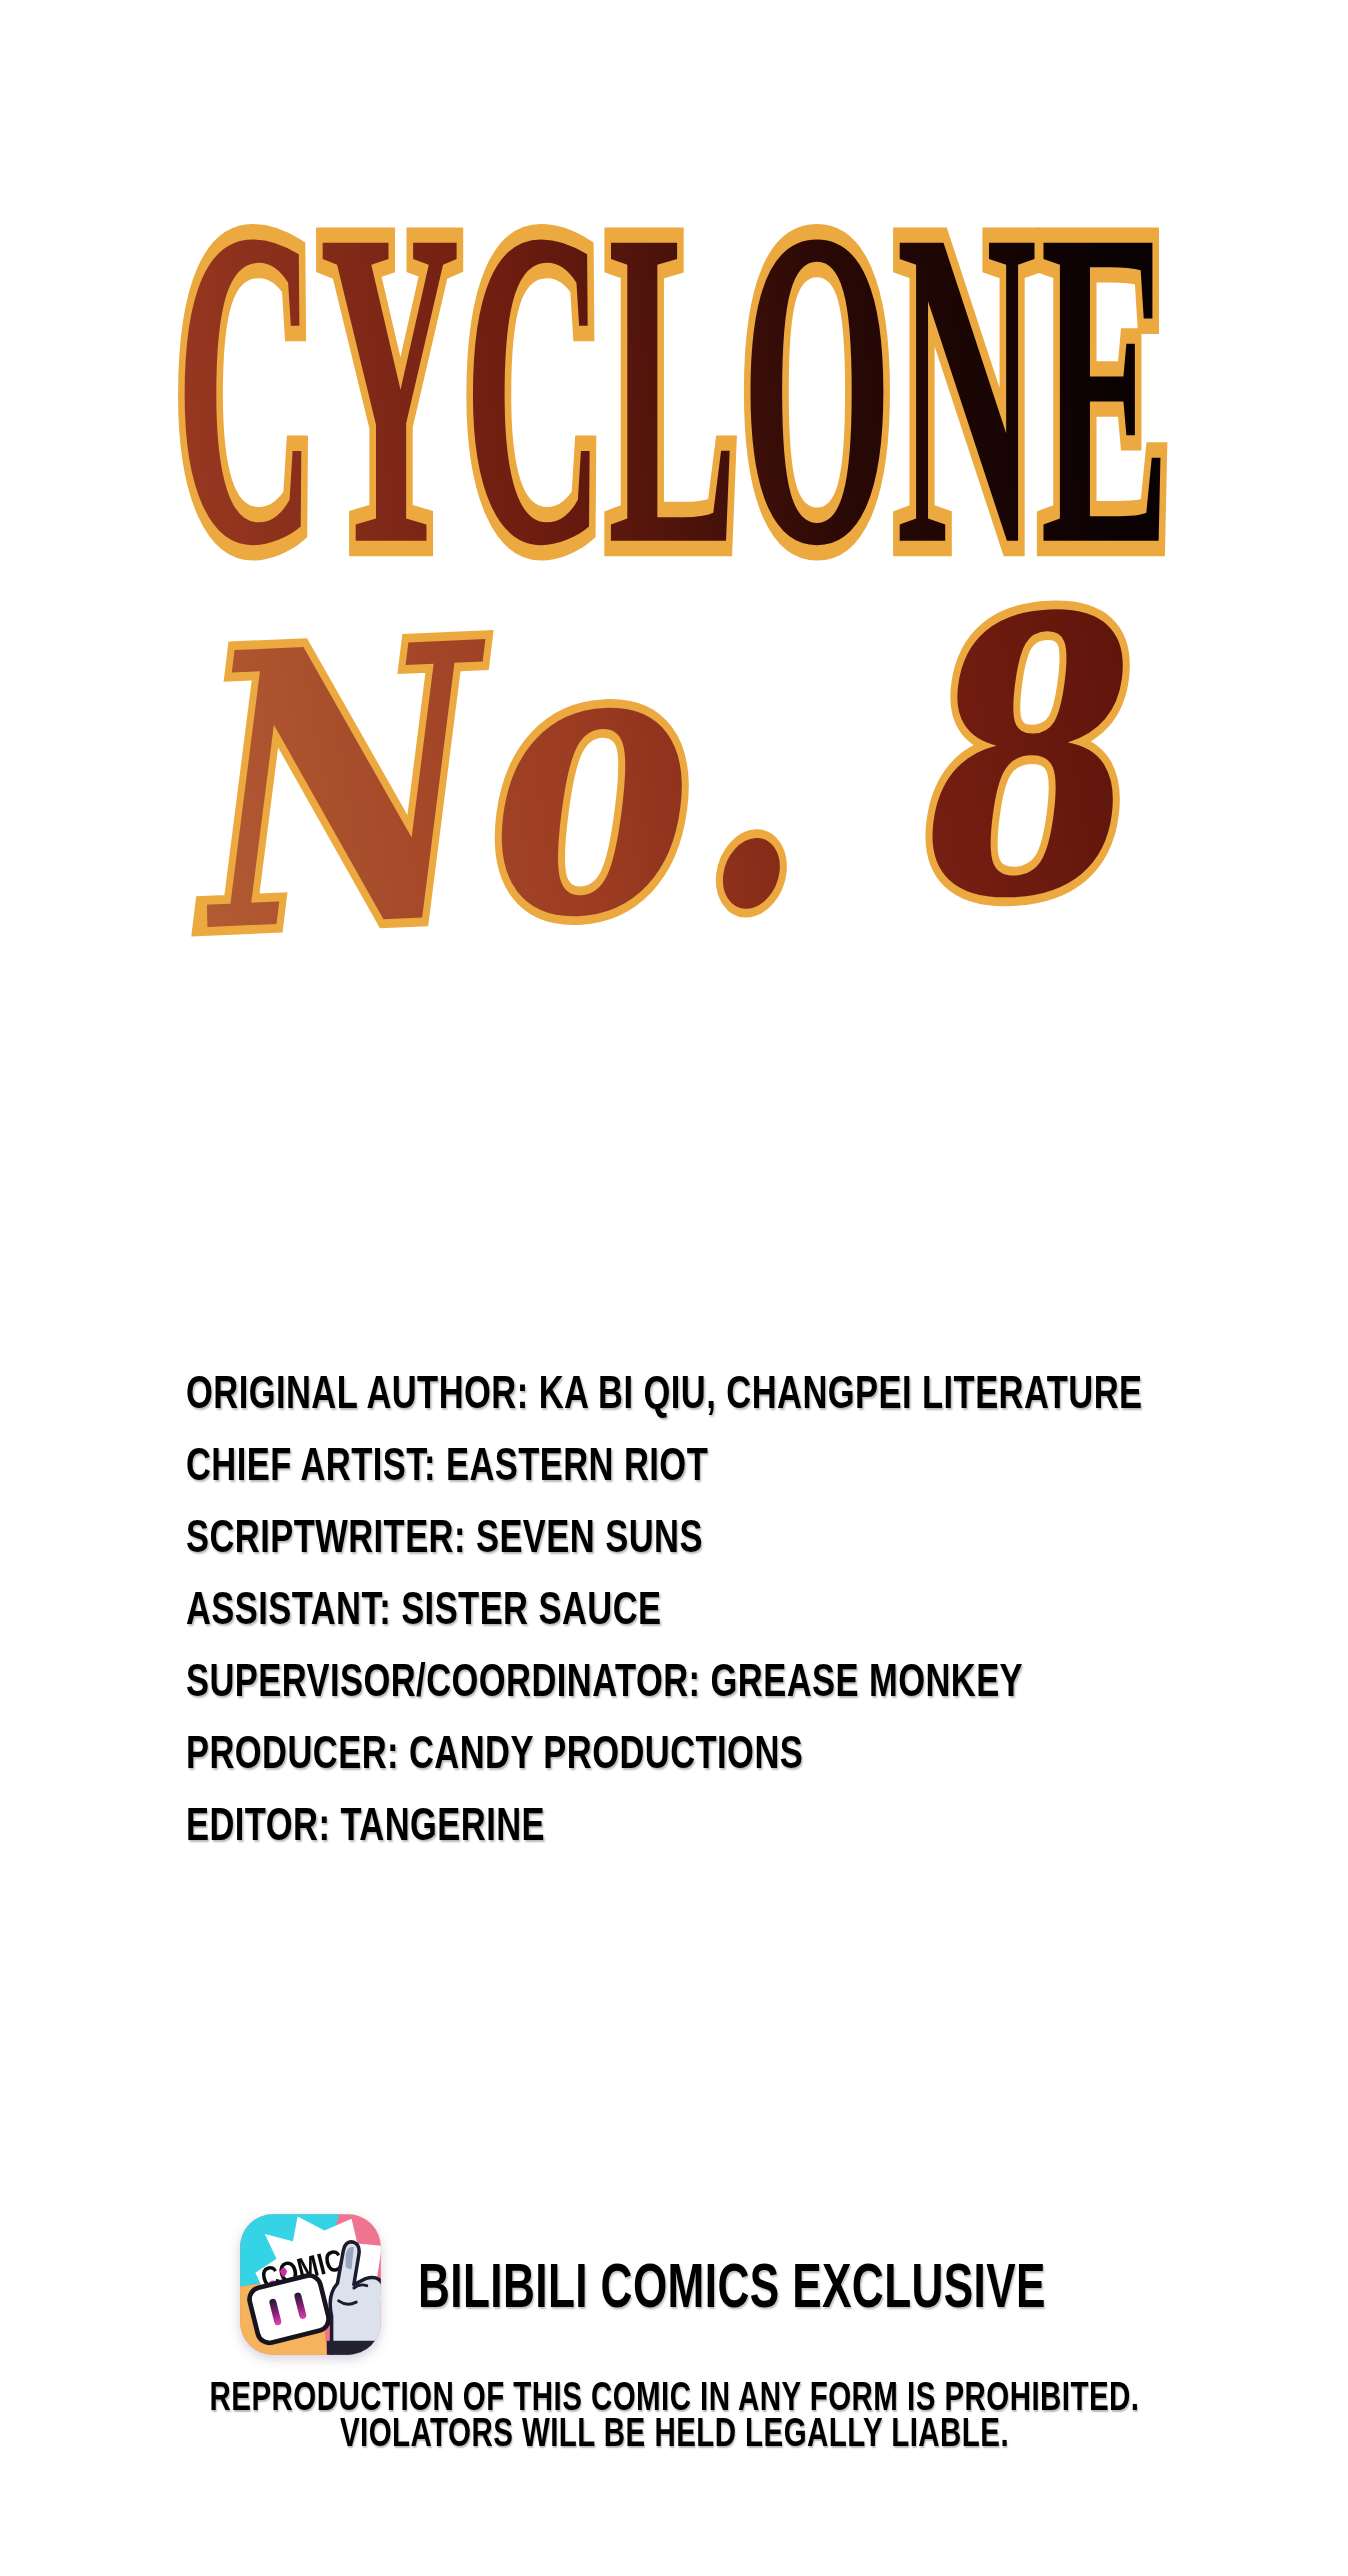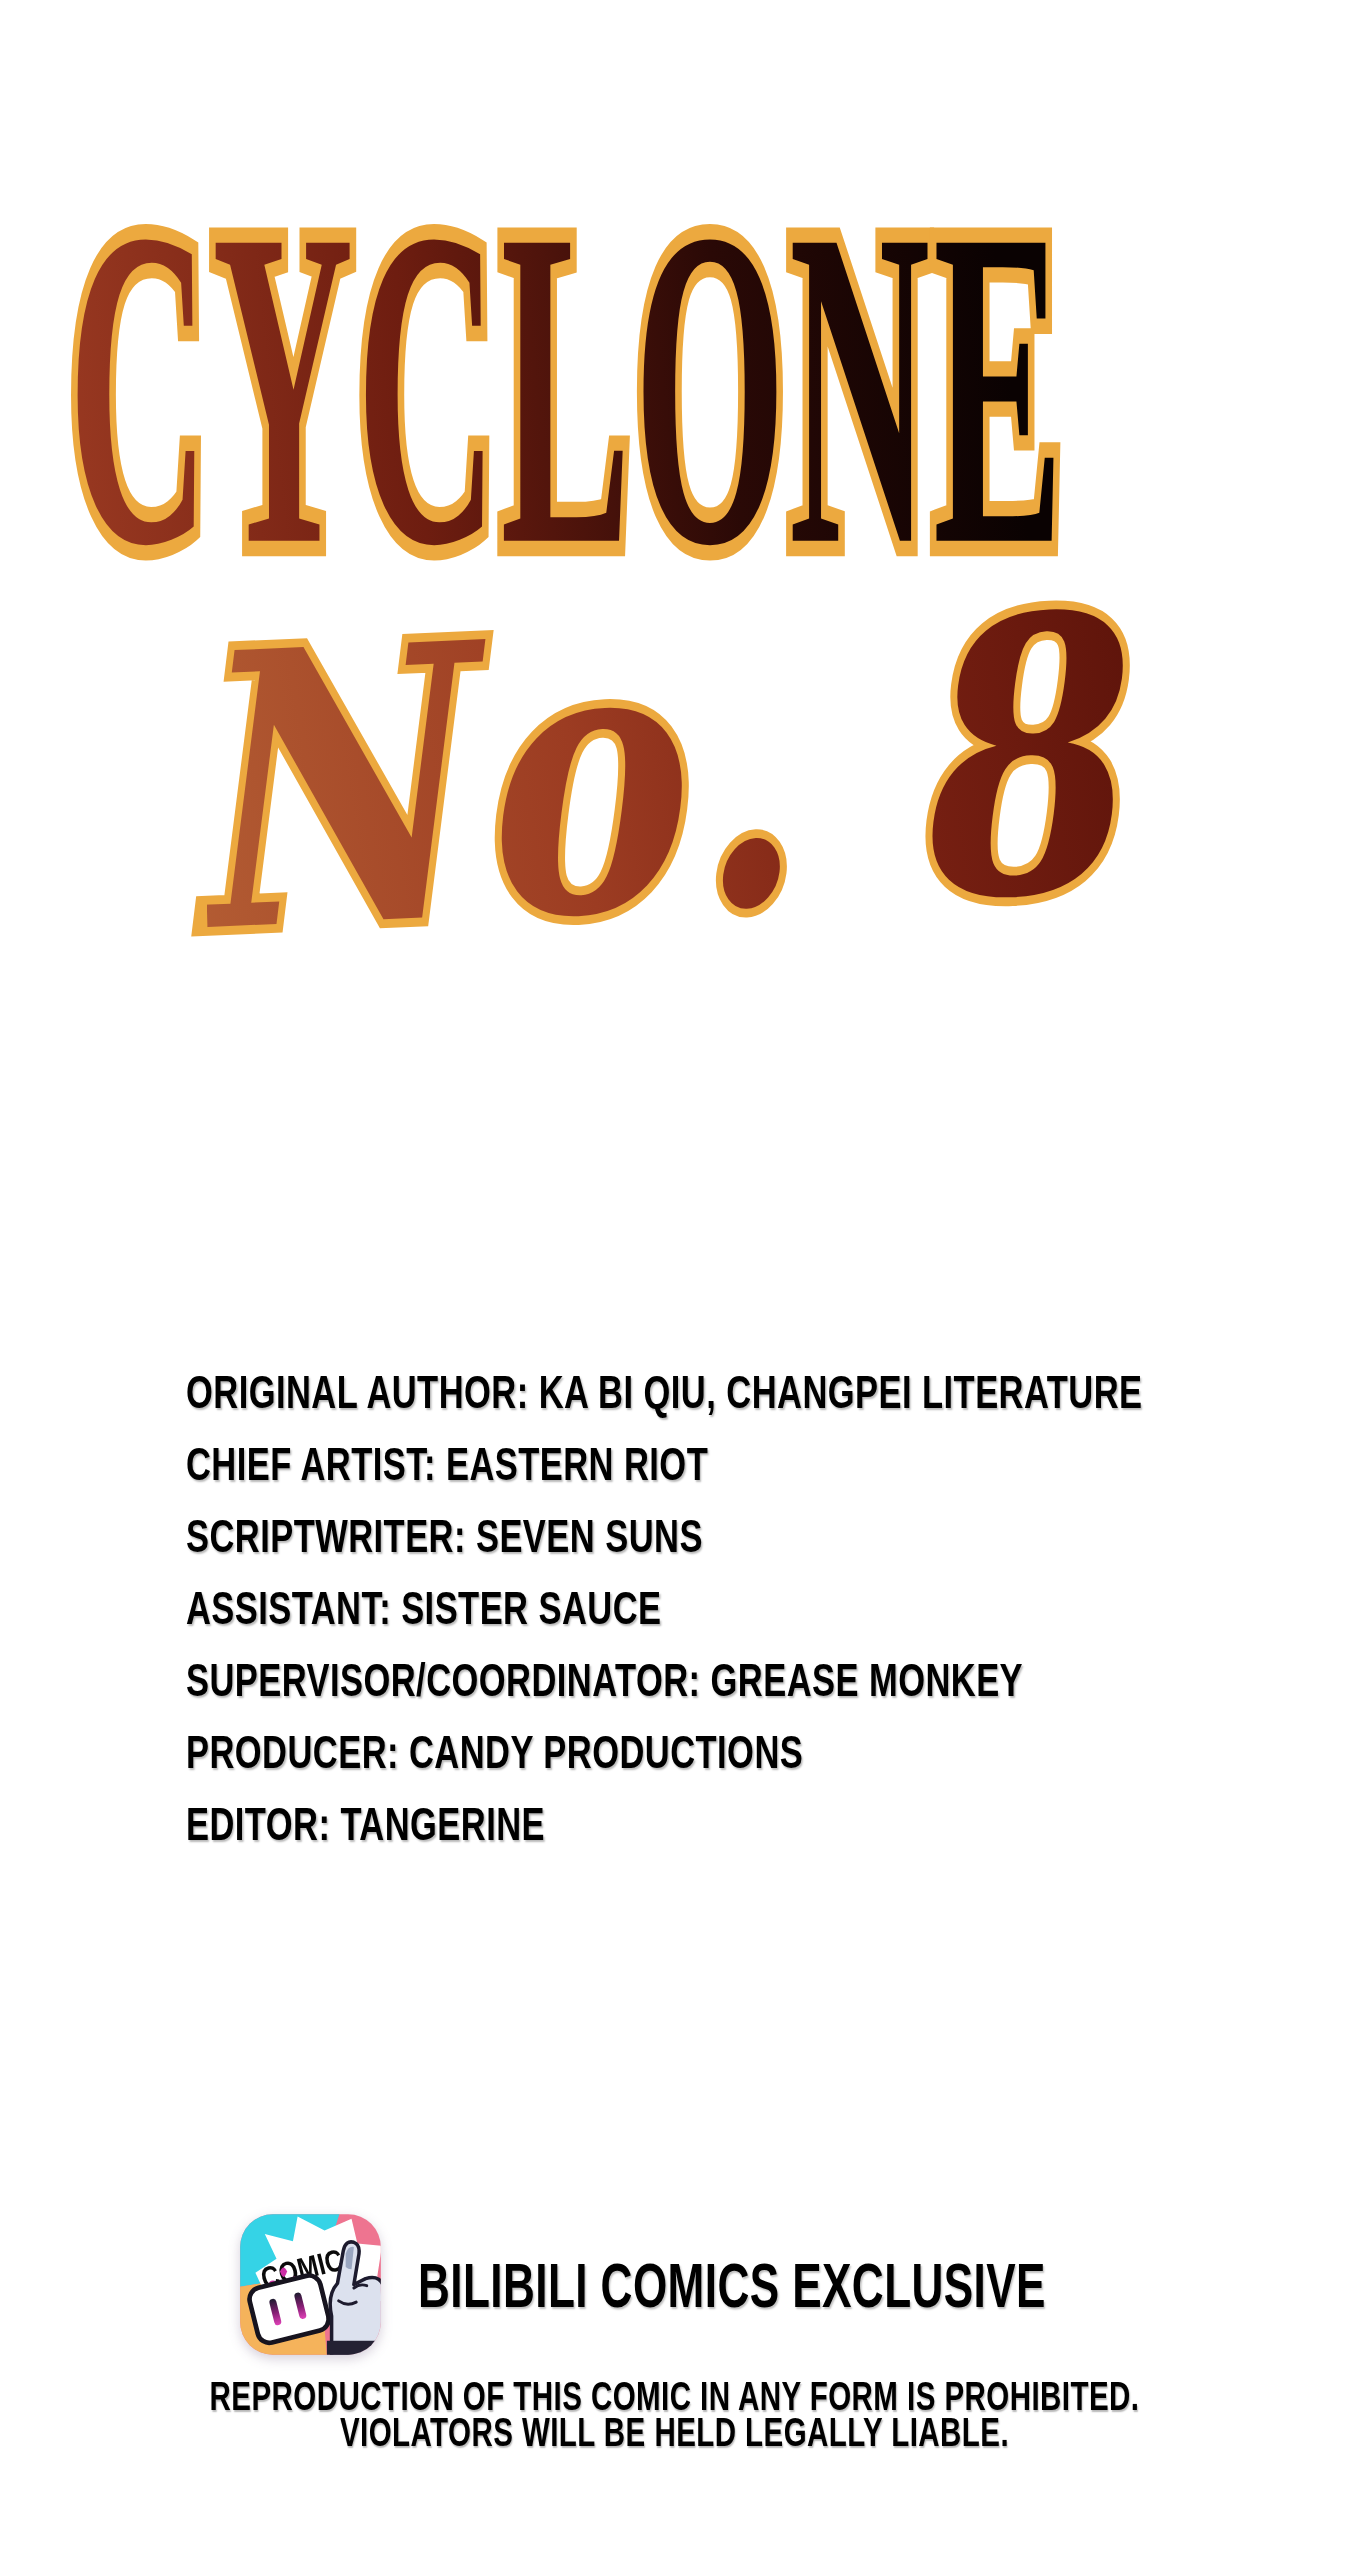--- a/index.html
+++ b/index.html
@@ -9,21 +9,21 @@
     height: 2576px;
     background: #ffffff;
     overflow: hidden;
     font-family: "Liberation Sans", sans-serif;
     color: #000;
   }
 
   
   .title-box {
     position: absolute; left: 0; right: 0; top: 199px; height: 375px;
-    display: flex; align-items: center; justify-content: flex-start;
+    display: flex; align-items: center; justify-content: center;
   }
   .title-word {
     position: relative; display: inline-block; white-space: nowrap;
     font-family: "Liberation Serif", serif; font-weight: 700;
     font-size: 222px; line-height: 1; letter-spacing: 3.5px;
     transform: scale(0.88, 2.05);
   }
   .title-word .layer-stroke {
     position: absolute; left: 0; top: 0;
     -webkit-text-stroke: 15px #eca93f; color: #eca93f;

